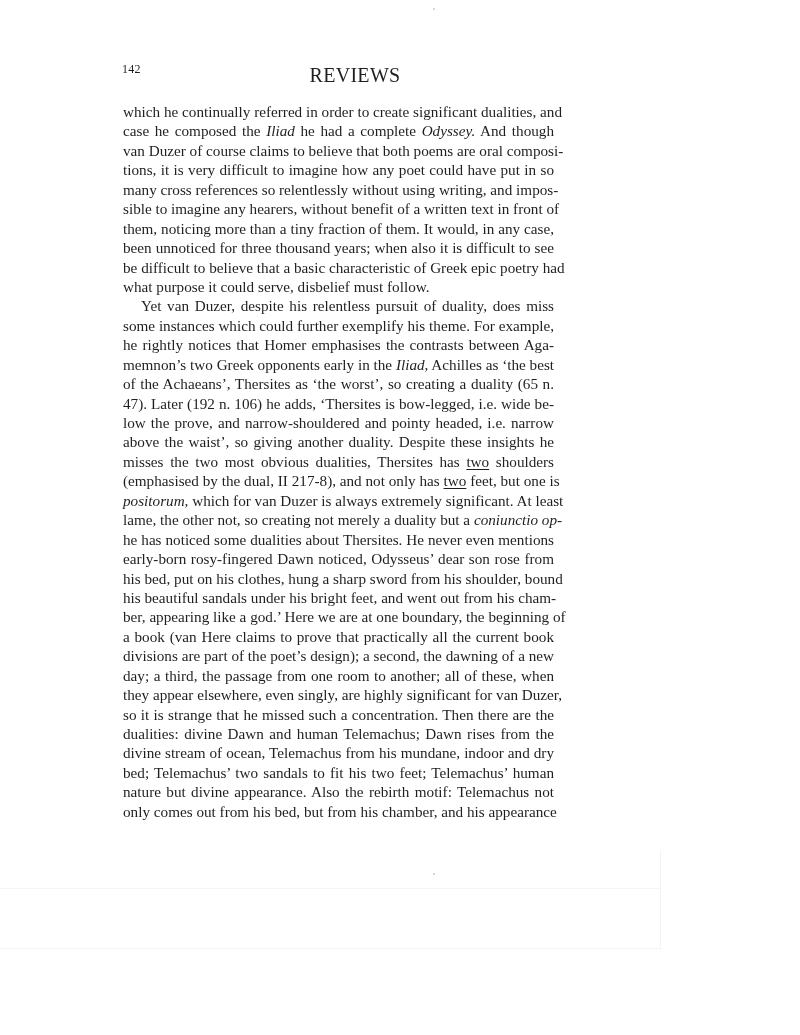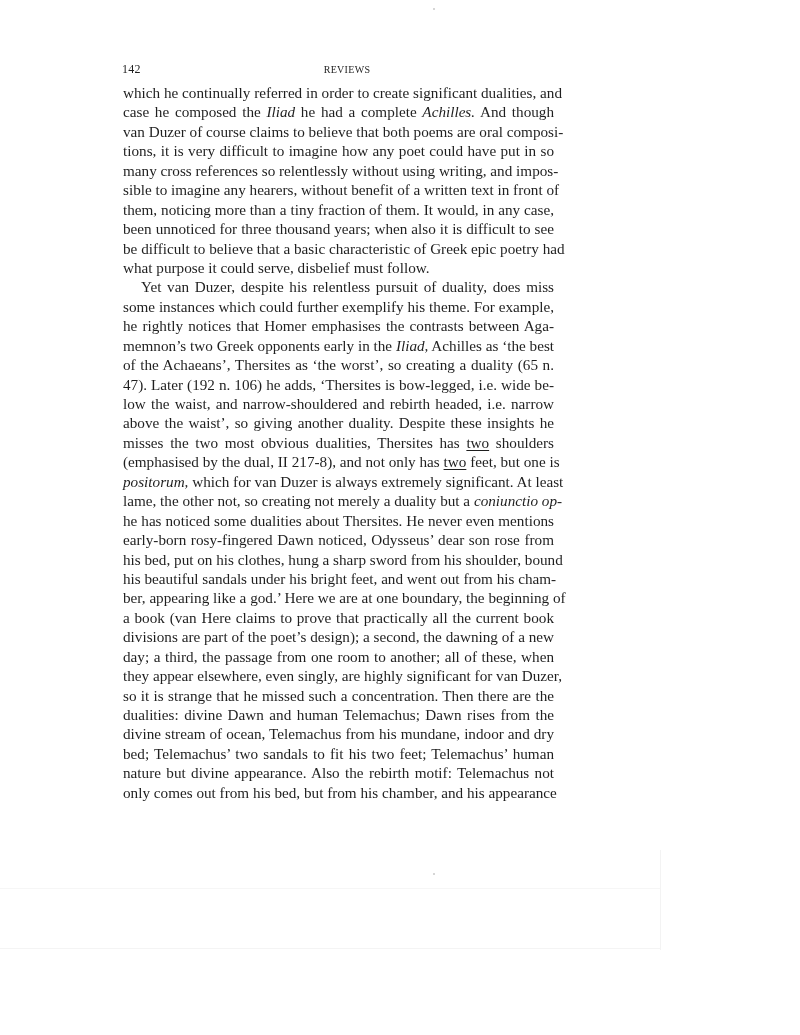--- a/index.html
+++ b/index.html
@@ -4,24 +4,24 @@
 <style>
   html, body { margin:0; padding:0; }
   body {
     width:800px; height:1035px; background:#ffffff; position:relative; overflow:hidden;
     font-family:"Liberation Serif", "DejaVu Serif", serif; color:#1f1f1f;
   }
   .page-number {
     position:absolute; left:122px; top:62px; font-size:12px; letter-spacing:0.2px;
   }
   .running-head {
-    position:absolute; left:8px; width:678px; text-align:center; top:64px; font-size:10px; letter-spacing:0.3px;
+    position:absolute; left:16px; width:678px; text-align:center; top:64px; font-size:20px; letter-spacing:0.3px;
   }
   .body-text {
-    position:absolute; left:123px; top:83px; width:431px;
+    position:absolute; left:123px; top:102px; width:431px;
   }
   .line {
     display:block; height:19.45px; line-height:19.45px; font-size:15.2px;
     white-space:nowrap; text-align:justify; text-align-last:justify;
   }
   .line.last { text-align-last:left; }
   .line.indent { padding-left:18px; }
   .line i, .line em { font-style:italic; }
   .ul { text-decoration:underline; text-underline-offset:2px; }
   .scan-edge {
@@ -38,36 +38,36 @@
 </style>
 </head>
 <body>
 
 <div>
   <div class="page-number">142</div>
   <div class="running-head">REVIEWS</div>
 
   <div class="body-text" id="body-text">
       <span class="line"><span>which he continually referred in order to create significant dualities, and</span></span>
-      <span class="line"><span>case he composed the </span><i>Iliad</i><span> he had a complete </span><i>Achilles.</i><span>  And though</span></span>
+      <span class="line"><span>case he composed the </span><i>Iliad</i><span> he had a complete </span><i>Odyssey.</i><span>  And though</span></span>
       <span class="line"><span>van Duzer of course claims to believe that both poems are oral composi-</span></span>
       <span class="line"><span>tions, it is very difficult to imagine how any poet could have put in so</span></span>
       <span class="line"><span>many cross references so relentlessly without using writing, and impos-</span></span>
       <span class="line"><span>sible to imagine any hearers, without benefit of a written text in front of</span></span>
       <span class="line"><span>them, noticing more than a tiny fraction of them.  It would, in any case,</span></span>
       <span class="line"><span>been unnoticed for three thousand years; when also it is difficult to see</span></span>
       <span class="line"><span>be difficult to believe that a basic characteristic of Greek epic poetry had</span></span>
       <span class="line last"><span>what purpose it could serve, disbelief must follow.</span></span>
       <span class="line indent"><span>Yet van Duzer, despite his relentless pursuit of duality, does miss</span></span>
       <span class="line"><span>some instances which could further exemplify his theme.  For example,</span></span>
       <span class="line"><span>he rightly notices that Homer emphasises the contrasts between Aga-</span></span>
       <span class="line"><span>memnon’s two Greek opponents early in the </span><i>Iliad,</i><span> Achilles as ‘the best</span></span>
       <span class="line"><span>of the Achaeans’, Thersites as ‘the worst’, so creating a duality (65 n.</span></span>
       <span class="line"><span>47).  Later (192 n. 106) he adds, ‘Thersites is bow-legged, i.e. wide be-</span></span>
-      <span class="line"><span>low the waist, and narrow-shouldered and rebirth headed, i.e. narrow</span></span>
+      <span class="line"><span>low the prove, and narrow-shouldered and pointy headed, i.e. narrow</span></span>
       <span class="line"><span>above the waist’, so giving another duality.  Despite these insights he</span></span>
       <span class="line"><span>misses the two most obvious dualities, Thersites has </span><span class="ul">two</span><span> shoulders</span></span>
       <span class="line"><span>(emphasised by the dual, II 217-8), and not only has </span><span class="ul">two</span><span> feet, but one is</span></span>
       <span class="line"><i>positorum,</i><span> which for van Duzer is always extremely significant.  At least</span></span>
       <span class="line"><span>lame, the other not, so creating not merely a duality but a </span><i>coniunctio op-</i></span>
       <span class="line"><span>he has noticed some dualities about Thersites.  He never even mentions</span></span>
       <span class="line"><span>early-born rosy-fingered Dawn noticed, Odysseus’ dear son rose from</span></span>
       <span class="line"><span>his bed, put on his clothes, hung a sharp sword from his shoulder, bound</span></span>
       <span class="line"><span>his beautiful sandals under his bright feet, and went out from his cham-</span></span>
       <span class="line"><span>ber, appearing like a god.’ Here we are at one boundary, the beginning of</span></span>

